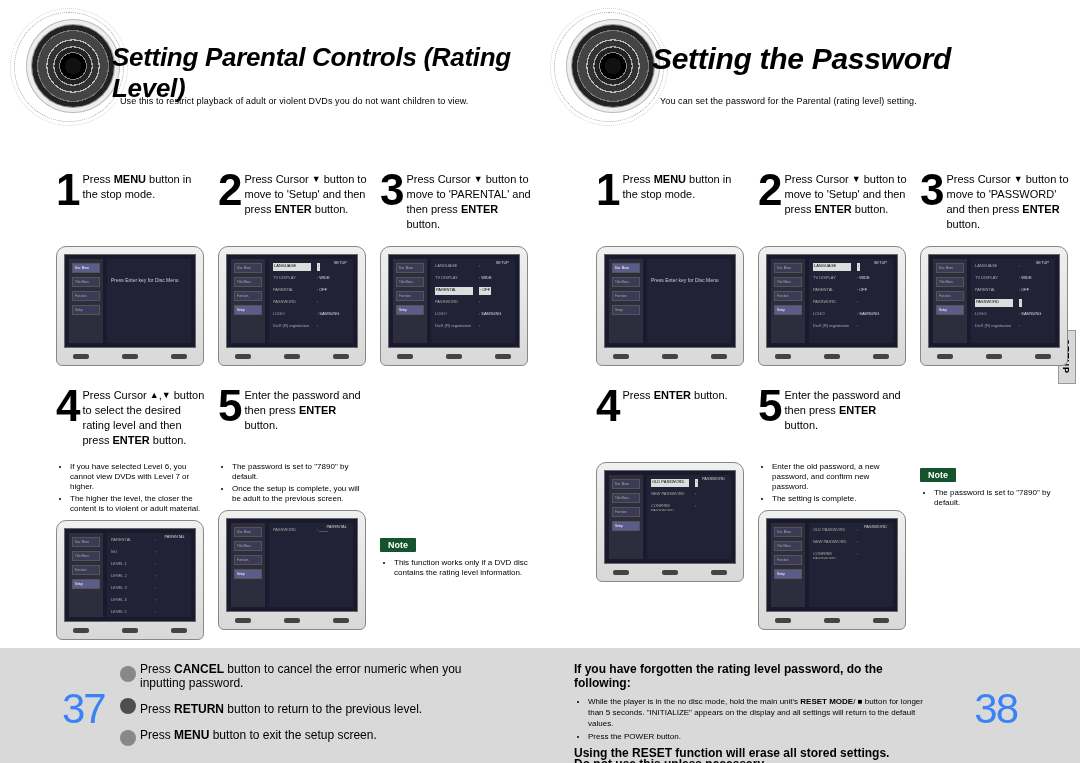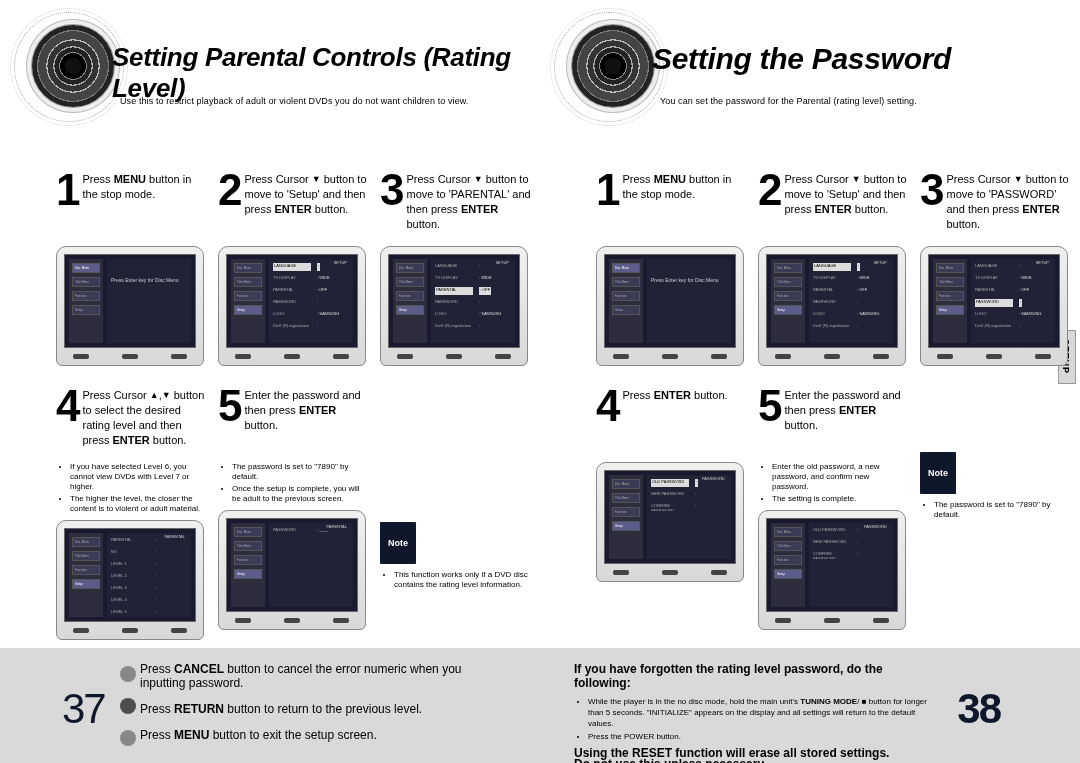--- a/index.html
+++ b/index.html
@@ -73,22 +73,22 @@
   .tv-main .row .val { color: #ddd; }
   .tv-main .row.hl .val, .tv-main .row.hl .lbl { background: #ddd; color: #000; padding: 0 1px; }
   .tv-base { position: absolute; bottom: 4px; left: 0; right: 0; height: 10px; display:flex; justify-content: space-around; }
   .tv-base span { width: 16px; height: 5px; background:#444; border-radius:2px; display:inline-block; margin-top:2px; }
   .tv-title { position:absolute; top:1px; right:6px; font-size:4px; color:#ccc; }
 
   .bullets { font-size: 8px; line-height: 10px; margin: 6px 2px 0 4px; }
   .bullets li { margin: 0 0 2px 10px; list-style: disc; }
 
   .note-box {
-    display: inline-block; background: #0f172a; color: #fff; font-size: 9px; font-weight: bold;
-    padding: 16px 8px; border-radius: 1px; margin-top: 8px;
+    display: inline-block; background: #14532d; color: #fff; font-size: 9px; font-weight: bold;
+    padding: 2px 8px; border-radius: 1px; margin-top: 24px;
   }
 
   
   .footer {
     position: absolute; left: 0; right: 0; bottom: 0; height: 115px;
     background: #d9d9d9; padding: 14px 34px 0 140px;
     font-size: 12px;
   }
   .footer .line { margin-bottom: 12px; }
   .footer .line b { font-weight: bold; }
@@ -98,25 +98,25 @@
   .page-right .footer li { font-size: 8px; line-height: 11px; margin-bottom: 2px; }
   .page-right .footer .warn { font-size: 12px; font-weight: bold; line-height: 11px; }
 
   .bullet-dot {
     position: absolute; width: 16px; height: 16px; border-radius: 50%;
     background: #888; left: 120px;
   }
   .bullet-dot.dark { background: #4e4e4e; }
 
   .pg-num {
-    position: absolute; bottom: 30px; font-size: 42px; color: #0f172a;
+    position: absolute; bottom: 30px; font-size: 42px; color: #3b82f6;
     font-weight: normal; letter-spacing: -2px;
   }
   .page-left .pg-num { left: 62px; }
-  .page-right .pg-num { right: 80px; font-weight: bold; }
+  .page-right .pg-num { right: 63px; }
 
   .side-tab {
     position: absolute; right: 4px; top: 330px; width: 18px; height: 54px;
     background: #d8d8d8; border: 1px solid #999; writing-mode: vertical-rl;
     font-size: 9px; font-weight: bold; letter-spacing: 1px; text-align: center; line-height: 18px;
   }
 
   
   .left-row2 { position: absolute; top: 386px; left: 56px; display: grid; grid-template-columns: repeat(3, 152px); gap: 10px; }
   .right-row2 { position: absolute; top: 386px; left: 56px; display: grid; grid-template-columns: repeat(3, 152px); gap: 10px; }
@@ -594,21 +594,21 @@
      <div class="note-box">Note</div>
      <ul class="bullets">
             <li>The password is set to "7890" by default.</li>
           </ul>
    </div>
       </div>
 
     <div class="footer">
       <div class="headline" id="rf-head">If you have forgotten the rating level password, do the following:</div>
       <ul id="rf-list">
-          <li>While the player is in the no disc mode, hold the main unit's <b>TUNING MODE</b>/ ■ button for longer than 5 seconds. "INITIALIZE" appears on the display and all settings will return to the default values.</li>
+          <li>While the player is in the no disc mode, hold the main unit's <b>RESET MODE</b>/ ■ button for longer than 5 seconds. "INITIALIZE" appears on the display and all settings will return to the default values.</li>
           <li>Press the POWER button.</li>
         </ul>
       <div class="warn" id="rfw1">Using the RESET function will erase all stored settings.</div>
       <div class="warn" id="rfw2">Do not use this unless necessary.</div>
     </div>
     <div class="pg-num">38</div>
   </div>
 </div>
 
 </body></html>

